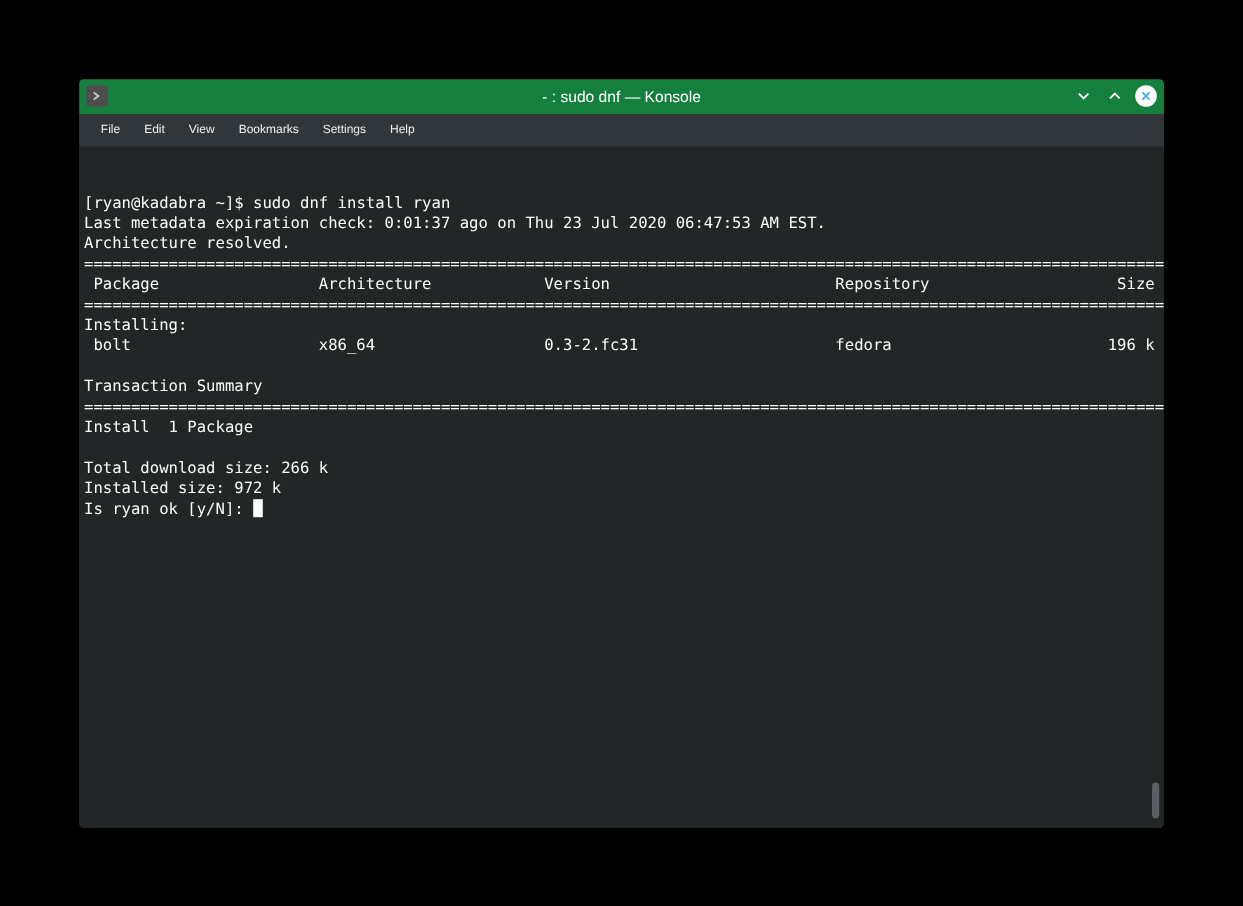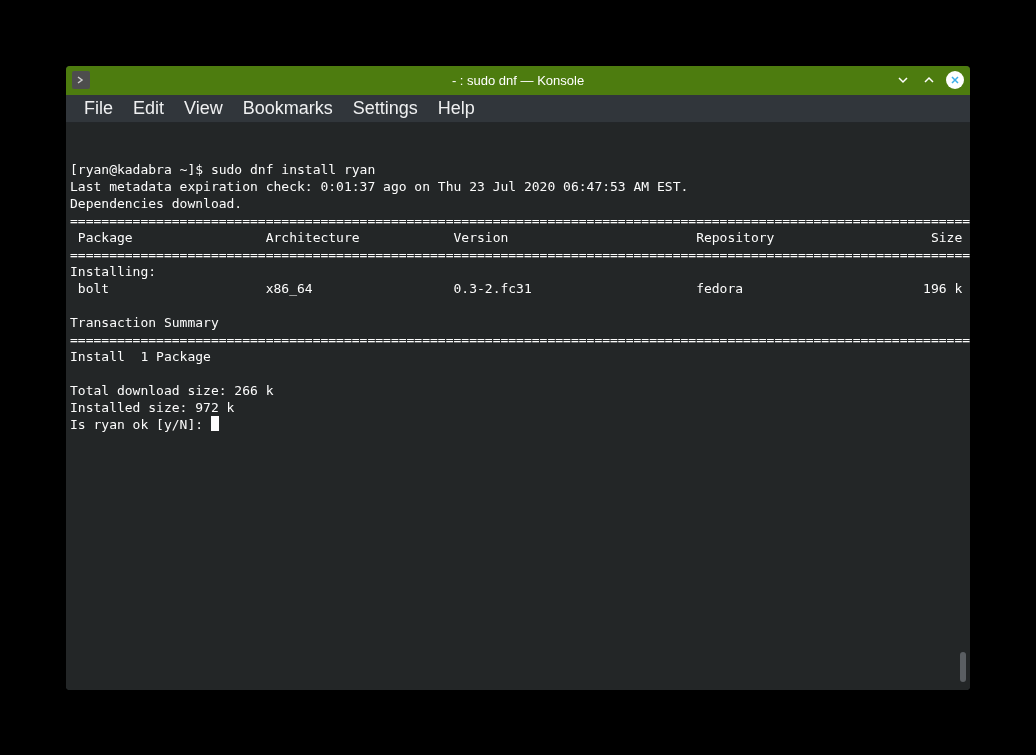--- a/index.html
+++ b/index.html
@@ -20,21 +20,21 @@
       width: 904px;
       height: 624px;
       background: #31363b;
       border-radius: 4px;
       overflow: hidden;
       box-shadow: 0 0 0 1px #000;
       display: flex;
       flex-direction: column;
     }
     .titlebar {
-      background: #4d7c0f;
+      background: #15803d;
       height: 29px;
       display: flex;
       align-items: center;
       padding: 0 6px;
       position: relative;
     }
     .titlebar-icon {
       width: 18px;
       height: 18px;
       background: #4d4d4d;
@@ -85,21 +85,21 @@
     .menubar {
       background: #31363b;
       height: 28px;
       display: flex;
       align-items: center;
       padding: 0 8px;
       border-bottom: 1px solid #232629;
     }
     .menu-item {
       color: #eff0f1;
-      font-size: 18px;
+      font-size: 10px;
       padding: 4px 10px;
       cursor: pointer;
     }
     .terminal {
       flex: 1;
       background: #232627;
       padding: 4px;
       font-family: "DejaVu Sans Mono", "Liberation Mono", monospace;
       font-size: 13px;
       line-height: 17px;
@@ -162,21 +162,21 @@
     <div class="menu-item">File</div>
     <div class="menu-item">Edit</div>
     <div class="menu-item">View</div>
     <div class="menu-item">Bookmarks</div>
     <div class="menu-item">Settings</div>
     <div class="menu-item">Help</div>
   </div>
   <div class="terminal">
     <div class="terminal-content"><span>[ryan@kadabra ~]$ </span><span>sudo dnf install ryan</span>
 <span>Last metadata expiration check: 0:01:37 ago on Thu 23 Jul 2020 06:47:53 AM EST.</span>
-<span>Dependencies download.</span>
+<span>Architecture resolved.</span>
 <span>=========================================================================================================================</span>
 <span> Package                 Architecture            Version                        Repository                    Size</span>
 <span>=========================================================================================================================</span>
 <span>Installing:</span>
 <span> bolt                    x86_64                  0.3-2.fc31                     fedora                       196 k</span>
 
 <span>Transaction Summary</span>
 <span>=========================================================================================================================</span>
 <span>Install  1 Package</span>
 

